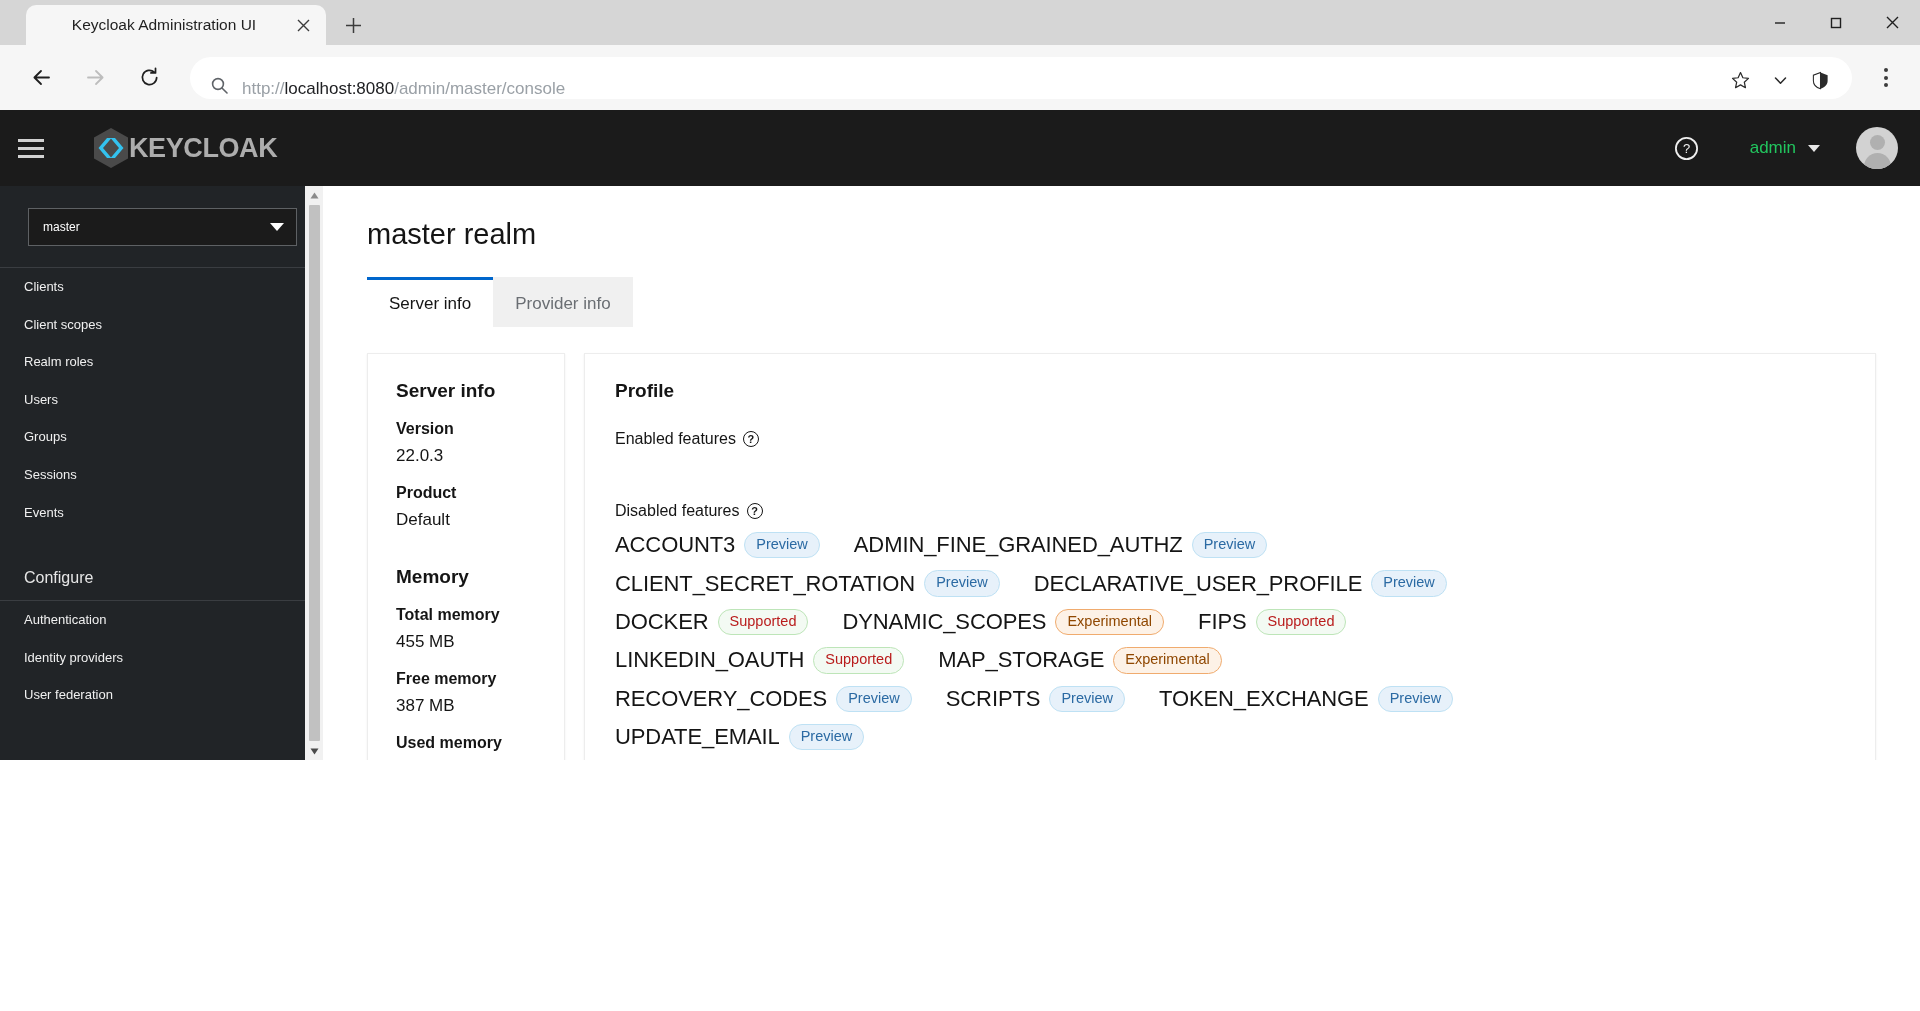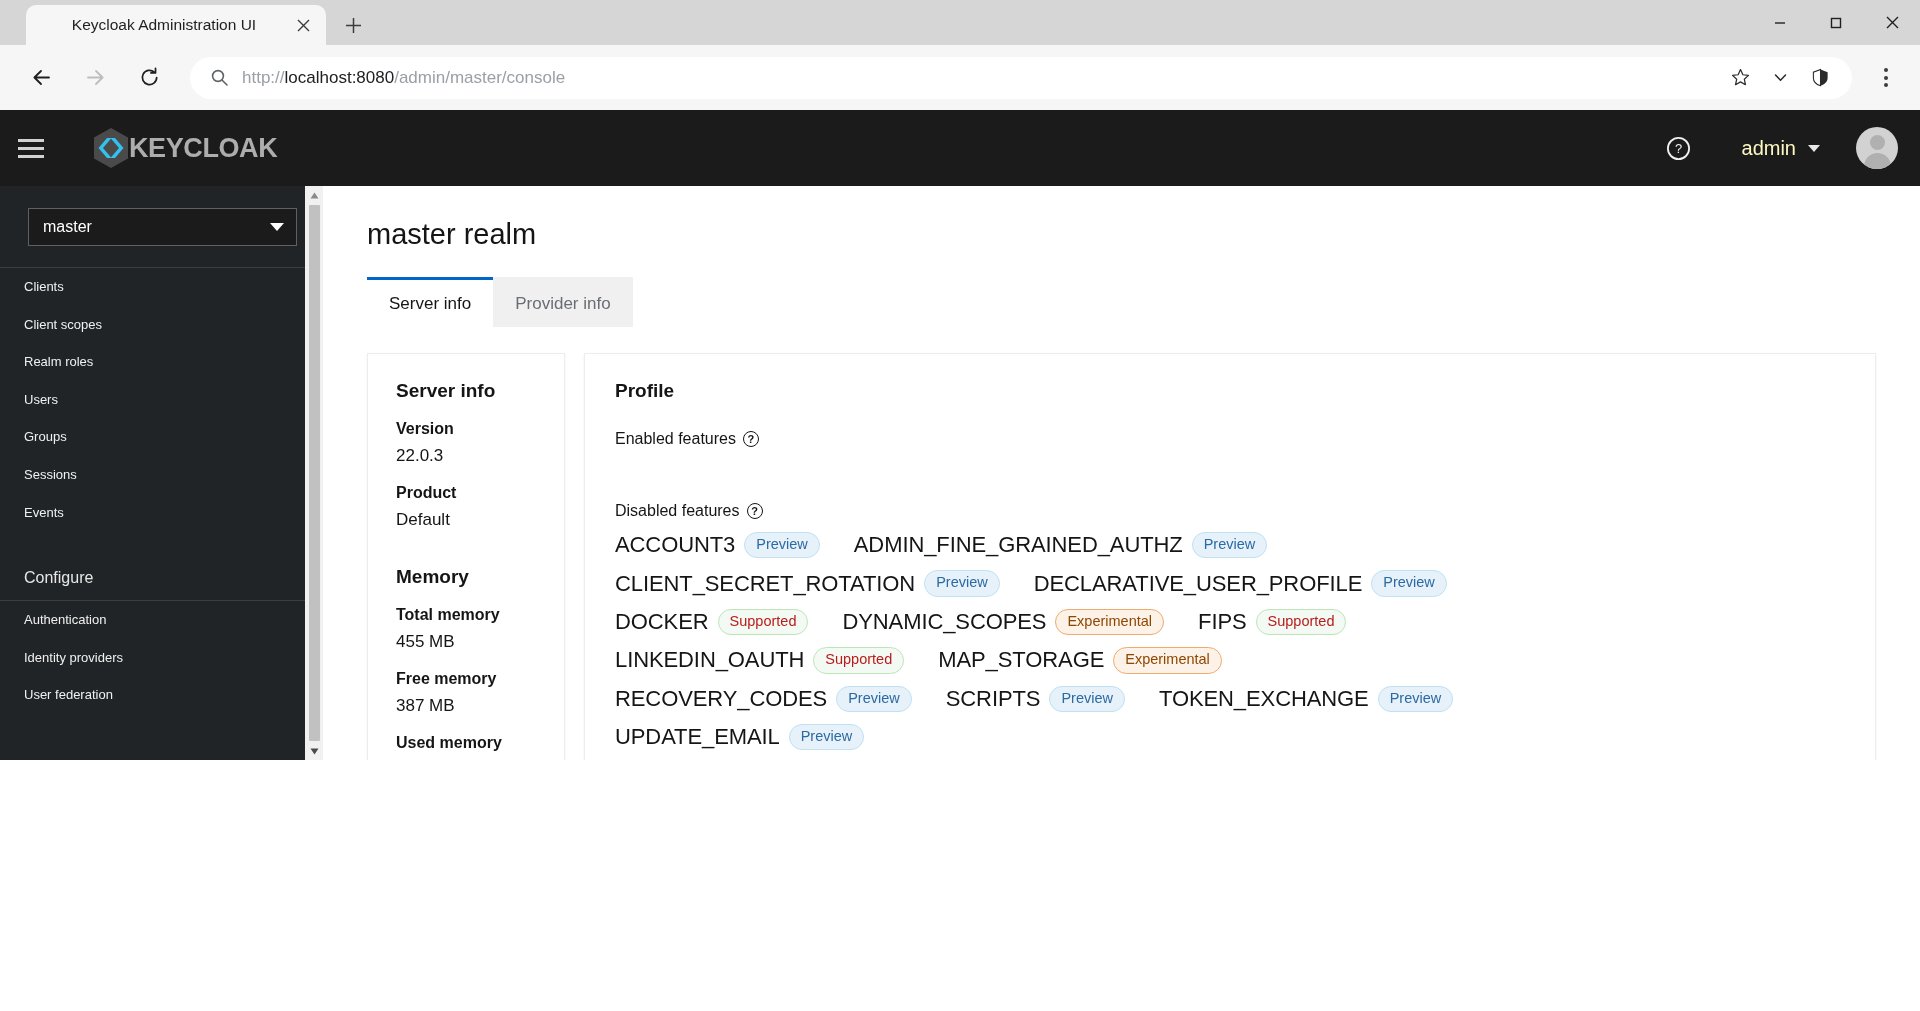--- a/index.html
+++ b/index.html
@@ -55,21 +55,21 @@
   }
   .navbtn {
     width: 40px; height: 40px; margin: 0 7px;
     display: flex; align-items: center; justify-content: center;
     color: #1f1f1f;
   }
   .navbtn.disabled { color: #bdbdbd; }
   .omnibox {
     flex: 1; height: 42px; background: #ffffff;
     border-radius: 21px; margin: 0 10px 0 14px;
-    display: flex; align-items: center; padding: 0 16px;
+    display: flex; align-items: flex-end; padding: 0 16px;
     position: relative;
   }
   .omni-search { width: 26px; height: 26px; display: flex; align-items: center; justify-content: center; color: #5f6368; margin-right: 10px;}
   .url { font-size: 17px; color: #9aa0a6; white-space: nowrap; }
   .url b { color: #202124; font-weight: 400; }
   .omni-icons { position: absolute; right: 14px; display: flex; align-items: center; gap: 4px; }
   .omni-icon { width: 36px; height: 36px; display: flex; align-items: center; justify-content: center; color: #2b2b2b; }
   .kebab { width: 40px; height: 40px; display: flex; align-items: center; justify-content: center; flex-direction: column; gap: 3.5px; margin-left: 4px;}
   .kebab i { width: 4px; height: 4px; border-radius: 50%; background: #3c3c3c; display: block; }
 
@@ -93,21 +93,21 @@
   }
   .hdr-spacer { flex: 1; }
   .help-icon {
     width: 34px; height: 34px; border-radius: 50%;
     display: flex; align-items: center; justify-content: center;
     color: #f0f0f0;
   }
   .user-menu {
     display: flex; align-items: center; gap: 12px; margin-left: 46px;
   }
-  .user-name { font-size: 20px; color: #fef9c3; }
+  .user-name { font-size: 17px; color: #22c55e; }
   .caret {
     width: 0; height: 0; border-left: 6px solid transparent;
     border-right: 6px solid transparent; border-top: 7px solid #e8e8e8;
   }
   .avatar {
     width: 42px; height: 42px; border-radius: 50%;
     background: #d2d2d2; margin-left: 36px; position: relative; overflow: hidden;
   }
   .avatar::before {
     content: ""; position: absolute; width: 15px; height: 15px;
@@ -122,21 +122,21 @@
 
   
   .sidebar {
     width: 323px; background: #212427; flex: none;
     display: flex; flex-direction: column; position: relative;
     padding-top: 22px;
   }
   .realm-select {
     margin: 0 26px 0 28px; height: 38px; background: #1b1b1b;
     border: 1px solid #5e6164; display: flex; align-items: center;
-    padding: 0 12px 0 14px; color: #fff; font-size: 16px;
+    padding: 0 12px 0 14px; color: #fff; font-size: 12px;
   }
   .realm-select .rs-label { flex: 1; }
   .realm-caret {
     width: 0; height: 0; border-left: 7px solid transparent;
     border-right: 7px solid transparent; border-top: 8px solid #fff;
   }
   .nav-sep { height: 1px; background: #3a3d41; margin-top: 21px; }
   .nav-section {
     font-size: 16px; color: #e6e6e6; padding: 14px 0 13px 24px;
     border-bottom: 1px solid #3a3d41;

